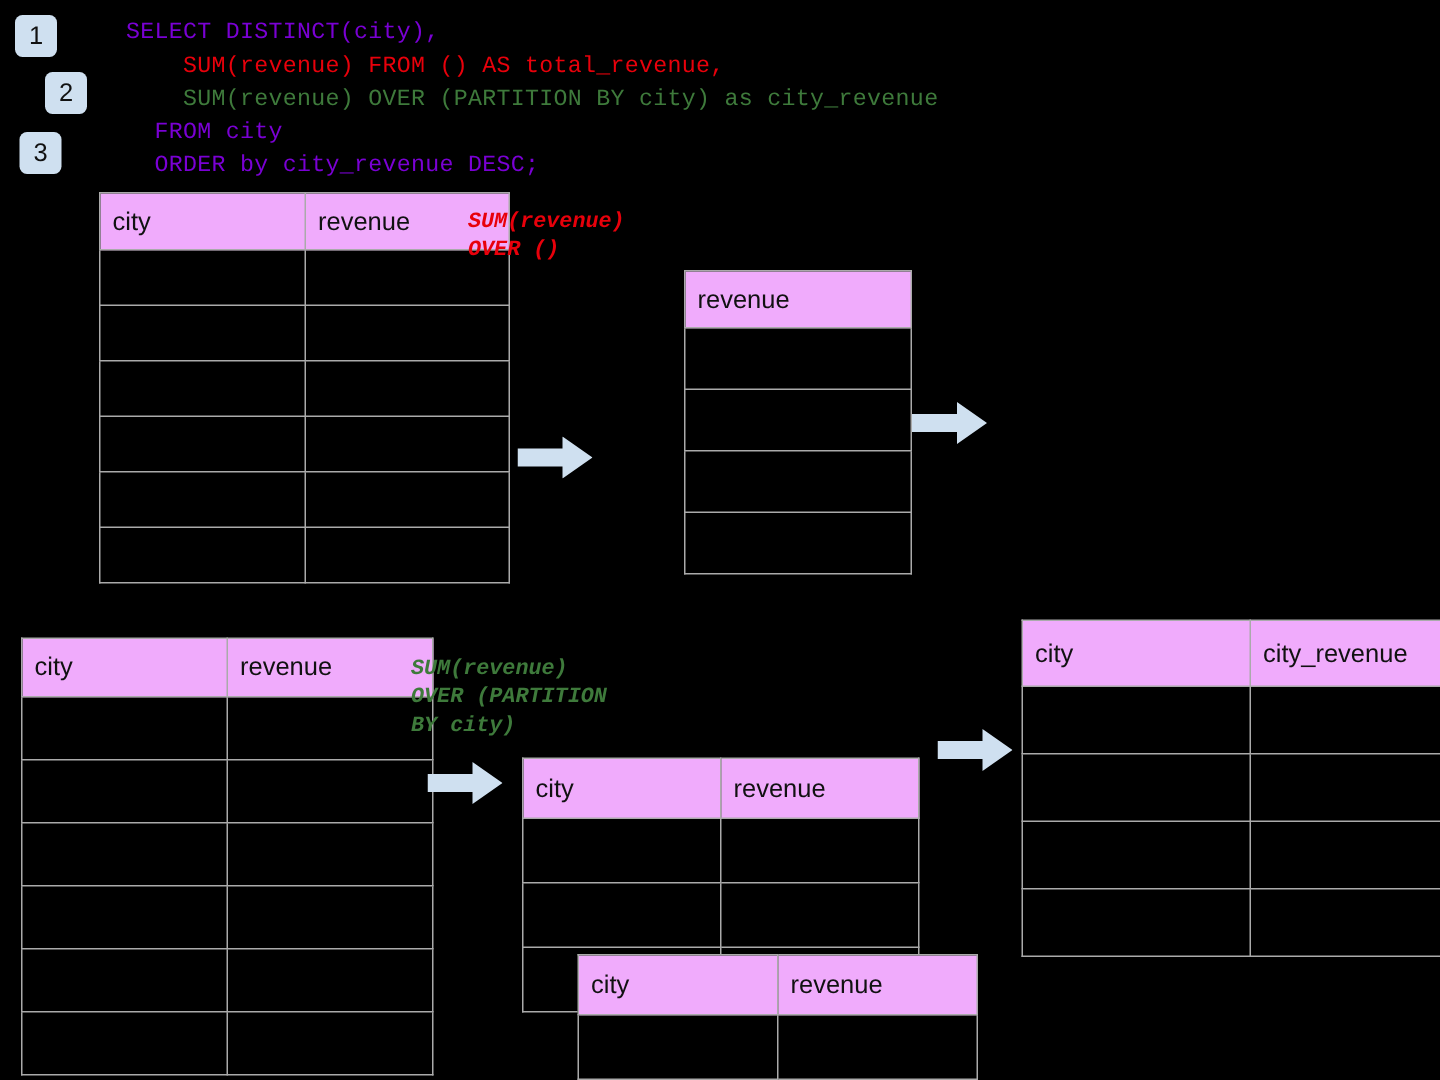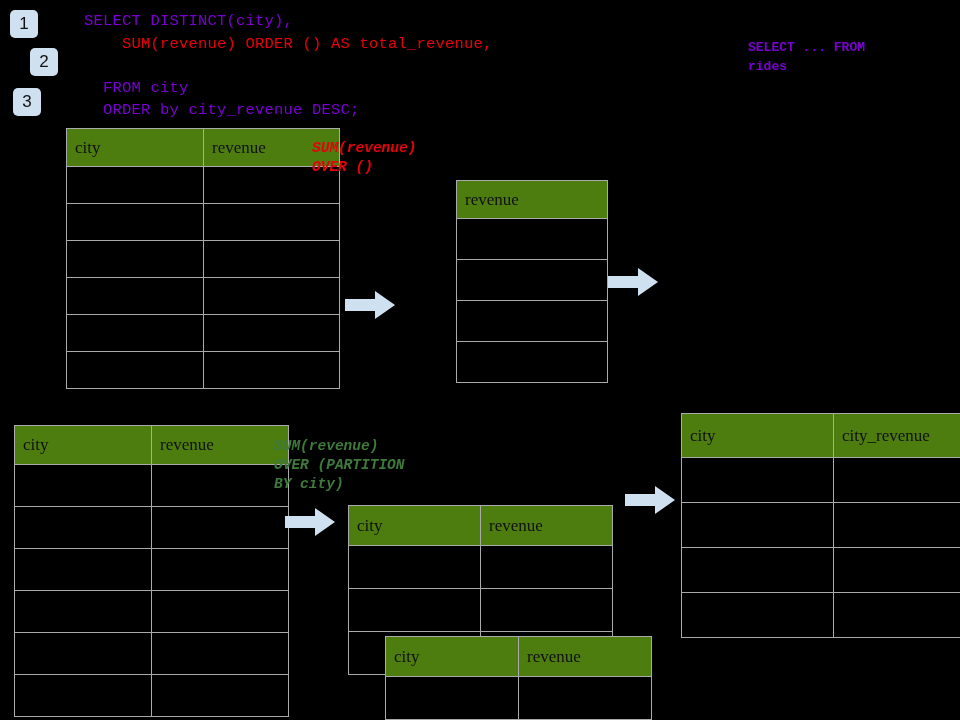--- a/index.html
+++ b/index.html
@@ -69,23 +69,23 @@
     border-collapse: collapse;
     background: #000000;
     table-layout: fixed;
   }
   .tbl td {
     border: 1px solid #AAAAAA;
     background: #000000;
     padding: 0;
   }
   .tbl td.hdr {
-    background: #4d7c0f;
+    background: #f0abfc;
     color: #111111;
-    font-family: Liberation Serif, serif;
+    font-family: Liberation Sans, sans-serif;
     font-size: 17px;
     padding: 0 8px;
     vertical-align: middle;
     white-space: nowrap;
   }
 
   
   .arrow {
     position: absolute;
   }
@@ -93,26 +93,25 @@
 </head>
 <body>
 
 <div id="canvas">
 
   <div class="badge" style="left:10px; top:10px;">1</div>
   <div class="badge" style="left:30px; top:48px;">2</div>
   <div class="badge" style="left:13px; top:88px;">3</div>
 
   <div class="code c-purple" style="left:84px; top:11px;">SELECT DISTINCT(city),</div>
-  <div class="code c-red" style="left:84px; top:34px;">    SUM(revenue) ORDER () AS total_revenue,</div>
+  <div class="code c-red" style="left:84px; top:34px;">    SUM(revenue) FROM () AS total_revenue,</div>
+  <div class="code c-green" style="left:84px; top:56px;">    SUM(revenue) OVER (PARTITION BY city) as city_revenue</div>
   <div class="code c-purple" style="left:84px; top:78px;">  FROM city</div>
   <div class="code c-purple" style="left:84px; top:100px;">  ORDER by city_revenue DESC;</div>
 
-  <div class="note-small" style="left:748px; top:38px;">SELECT ... FROM
-rides</div>
 
   <table class="tbl" style="left:66px; top:128px; width:239px;">
     <tbody>
         <tr>
       <td class="hdr" style="width:120px; height:37px;">city</td>
       <td class="hdr" style="width:119px; height:37px;">revenue</td>
     </tr>
     <tr>
           <td style="height:36px;"></td>
           <td></td>

